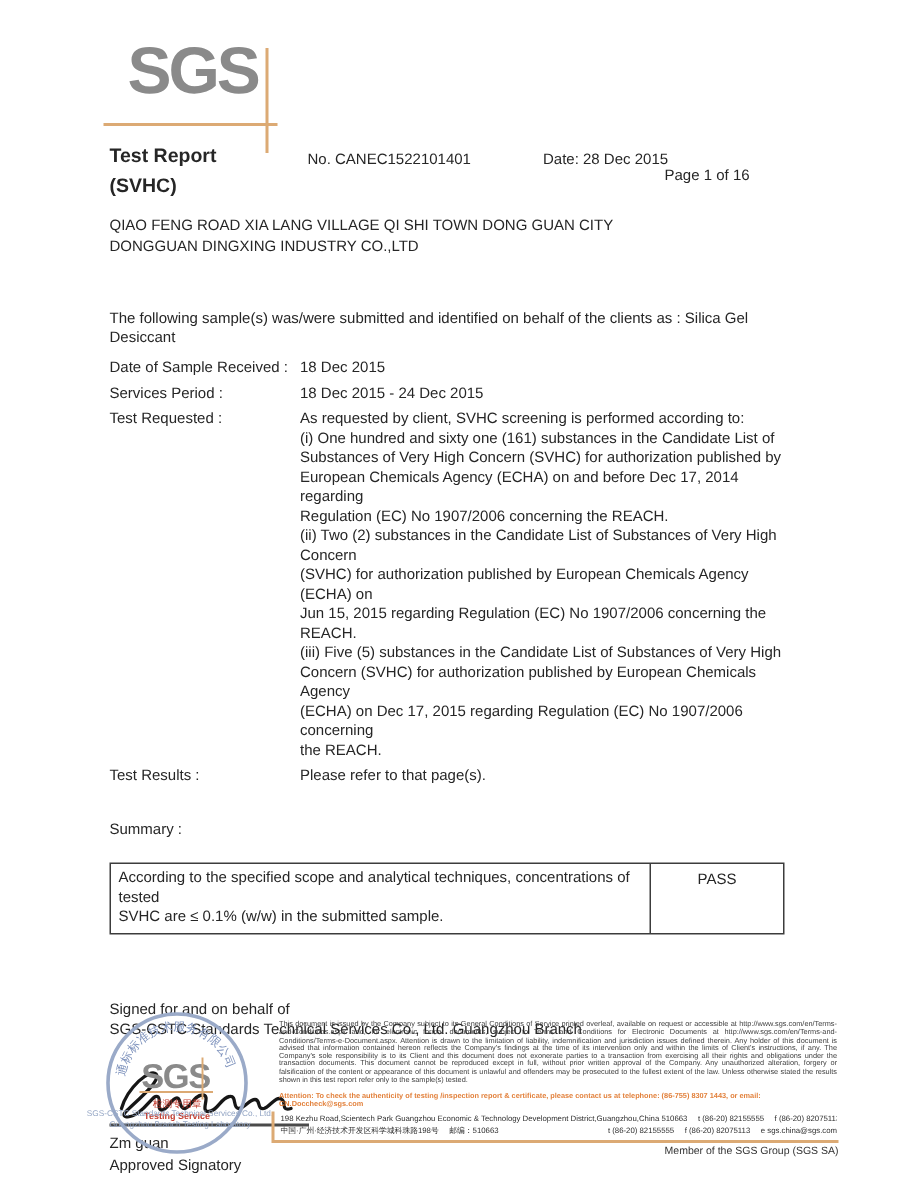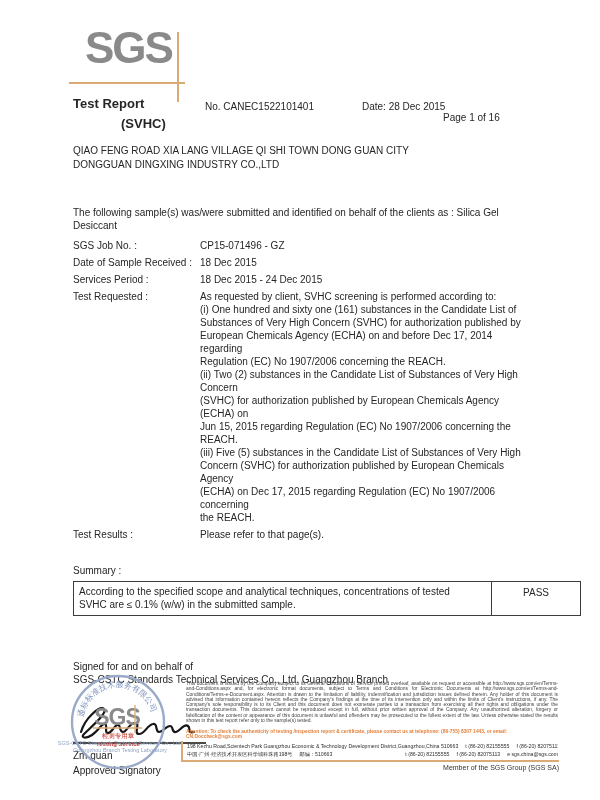--- a/index.html
+++ b/index.html
@@ -18,35 +18,35 @@
   }
   
   .logo-wrap{position:absolute;left:85px;top:26px;width:110px;height:70px;}
   .logo-text{font-size:44px;font-weight:bold;color:var(--logo-gray);letter-spacing:-2px;line-height:1;}
   .logo-hline{position:absolute;left:-16px;top:56px;width:116px;height:2px;background:var(--accent);}
   .logo-vline{position:absolute;left:92px;top:6px;width:2px;height:70px;background:var(--accent);}
   
   .content{position:absolute;left:73px;top:96px;width:452px;font-size:10px;line-height:13px;}
   .title-row{position:relative;height:40px;}
   .title1{font-size:13px;font-weight:bold;line-height:15px;}
-  .title2{font-size:13px;font-weight:bold;line-height:15px;margin-top:5px;margin-left:48px;}
+  .title2{font-size:13px;font-weight:bold;line-height:15px;margin-top:5px;}
   .meta-no{position:absolute;left:132px;top:4px;}
   .meta-date{position:absolute;left:289px;top:4px;}
   .meta-page{position:absolute;left:370px;top:15px;}
   .client{margin-top:8px;line-height:14px;}
   .intro{margin:34px 0 0 0;}
   .fields{margin-top:7px;}
   .frow{display:flex;align-items:flex-start;}
   .frow + .frow{margin-top:4px;}
   .flabel{width:127px;flex:0 0 127px;}
   .fvalue{flex:1;}
   .pre{white-space:pre-line;}
   
   .summary-label{margin-top:23px;}
-  .summary-box{margin-top:4px;display:flex;border:1.5px solid #3c3c3c;width:508px;box-sizing:border-box;}
+  .summary-box{margin-top:15px;display:flex;border:1.5px solid #3c3c3c;width:450px;box-sizing:border-box;}
   .summary-text{flex:1;padding:3px 6px 4px 5px;}
   .summary-result{flex:0 0 88px;border-left:1.5px solid #3c3c3c;display:flex;align-items:flex-start;justify-content:center;padding-top:4px;}
   
   .signed{margin-top:44px;line-height:13px;}
   .sig-svg{display:block;margin:16px 0 0 -4px;}
   .sig-line{width:133px;height:2px;background:#4a4a4a;margin-top:-2px;}
   .signer-name{margin-top:5px;}
   .signer-title{margin-top:2px;}
   
   .stamp{position:absolute;left:68px;top:672px;width:100px;height:100px;}
@@ -83,24 +83,20 @@
     </div>
 
     <div class="client">
       <div>QIAO FENG ROAD XIA LANG VILLAGE QI SHI TOWN DONG GUAN CITY</div>
       <div>DONGGUAN DINGXING INDUSTRY CO.,LTD</div>
     </div>
 
     <p class="intro">The following sample(s) was/were submitted and identified on behalf of the clients as : Silica Gel Desiccant</p>
 
     <div class="fields">
-      <div class="frow">
-        <div class="flabel">SGS Job No. :</div>
-        <div class="fvalue">CP15-071496 - GZ</div>
-      </div>
       <div class="frow">
         <div class="flabel">Date of Sample Received :</div>
         <div class="fvalue">18 Dec 2015</div>
       </div>
       <div class="frow">
         <div class="flabel">Services Period :</div>
         <div class="fvalue">18 Dec 2015 - 24 Dec 2015</div>
       </div>
       <div class="frow">
         <div class="flabel">Test Requested :</div>

